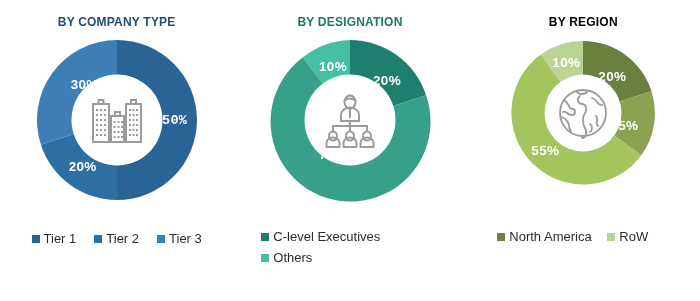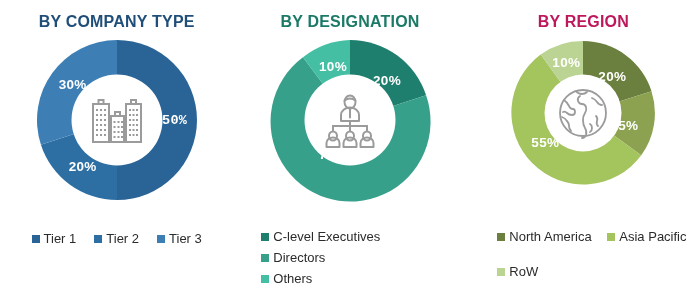--- a/index.html
+++ b/index.html
@@ -24,21 +24,21 @@
   .panel {
     width: 233.33px;
     height: 301px;
     position: relative;
     display: flex;
     flex-direction: column;
     align-items: center;
   }
   .panel-title {
     margin-top: 14px;
-    font-size: 16px;
+    font-size: 12px;
     font-weight: bold;
     letter-spacing: 0.2px;
     text-align: center;
     line-height: 16px;
     white-space: nowrap;
   }
   .donut-wrap {
     position: relative;
     margin-top: 8px;
   }
@@ -124,21 +124,21 @@
 
         <path d="M82,82 L82,2 A80,80 0 0,1 82,162 Z" fill="#2A6496"></path>
 
         <path d="M82,82 L82,162 A80,80 0 0,1 5.9,106.7 Z" fill="#2E6FA3"></path>
 
         <path d="M82,82 L5.9,106.7 A80,80 0 0,1 82,2 Z" fill="#3D7FB5"></path>
         <circle cx="82" cy="82" r="45.5" fill="#ffffff"></circle>
       </svg>
 
       <div class="pct-label" style="left:140px;top:82px;font-family:Liberation Mono, monospace;">50%</div>
-      <div class="pct-label" style="left:38px;top:46px;">30%</div>
+      <div class="pct-label" style="left:50px;top:46px;">30%</div>
       <div class="pct-label" style="left:48px;top:128px;">20%</div>
 
       <svg class="center-icon" width="60" height="56" viewBox="0 0 60 56">
         <g fill="none" stroke="#9b9b9b" stroke-width="2">
           <rect x="6" y="12" width="16" height="38"></rect>
           <rect x="11.5" y="8" width="5" height="4"></rect>
           <rect x="24" y="24" width="13" height="26"></rect>
           <rect x="28" y="20" width="5" height="4"></rect>
           <rect x="39" y="12" width="15" height="38"></rect>
           <rect x="44" y="8" width="5" height="4"></rect>
@@ -257,49 +257,45 @@
         </g>
       </svg>
     </div>
 
     <div class="legend lg-designation">
       <div class="legend-item">
         <span class="swatch" style="background:#1F7F6E;"></span>
         <span>C-level Executives</span>
       </div>
       <div class="legend-item">
-        <span class="swatch" style="background:#37A08B;"></span>
-        <span>Directors</span>
-      </div>
-      <div class="legend-item">
         <span class="swatch" style="background:#45BFA3;"></span>
         <span>Others</span>
       </div>
     </div>
   </div>
 
   <div class="panel">
-    <div class="panel-title" style="color:#be185d;">BY REGION</div>
+    <div class="panel-title" style="color:#000000;">BY REGION</div>
 
     <div class="donut-wrap" style="width:150px;height:150px;">
       <svg class="donut-svg" width="150" height="150" viewBox="0 0 150 150">
 
         <path d="M75,75 L75,3 A72,72 0 0,1 143.5,53.2 Z" fill="#6B7F3F"></path>
 
         <path d="M75,75 L143.5,53.2 A72,72 0 0,1 133.25,117.3 Z" fill="#8CA251"></path>
 
         <path d="M75,75 L133.25,117.3 A72,72 0 1,1 32.67,16.5 Z" fill="#A4C45E"></path>
 
         <path d="M75,75 L32.67,16.5 A72,72 0 0,1 75,3 Z" fill="#BCD493"></path>
         <circle cx="75" cy="75" r="38.5" fill="#ffffff"></circle>
       </svg>
 
       <div class="pct-label" style="left:104px;top:38px;">20%</div>
       <div class="pct-label" style="left:116px;top:87px;">15%</div>
-      <div class="pct-label" style="left:37px;top:104px;">55%</div>
+      <div class="pct-label" style="left:37px;top:112px;">55%</div>
       <div class="pct-label" style="left:58px;top:24px;">10%</div>
 
       <svg class="center-icon" width="54" height="54" viewBox="0 0 54 54">
         <g fill="none" stroke="#9b9b9b" stroke-width="1.8" stroke-linecap="round" stroke-linejoin="round">
           <circle cx="27" cy="27" r="23"></circle>
           <path d="M8,14 q3,2 5,6 q1,3 4,3 q2,0 2,3 q0,3 -3,3 q-3,0 -5,-2 q-2,-2 -4,-1"></path>
           <path d="M6,31 q3,1 5,4 q2,2 2,5 q0,3 2,5"></path>
           <path d="M20,5 q2,3 6,3 q3,0 5,-2"></path>
           <path d="M24,10 q-3,2 -2,5 q1,3 4,3 q3,0 4,3 q1,3 -1,6 q-2,3 -2,7 q0,5 2,8 q2,3 1,7 q-1,3 -4,3"></path>
           <path d="M36,12 q3,1 5,4 q2,3 5,3"></path>
@@ -308,23 +304,19 @@
         </g>
       </svg>
     </div>
 
     <div class="legend lg-region">
       <div class="legend-item">
         <span class="swatch" style="background:#6B7F3F;"></span>
         <span>North America</span>
       </div>
       <div class="legend-item">
-        <span class="swatch" style="background:#A4C45E;"></span>
-        <span>Asia Pacific</span>
-      </div>
-      <div class="legend-item">
         <span class="swatch" style="background:#BCD493;"></span>
         <span>RoW</span>
       </div>
     </div>
   </div>
 
 </div>
 
 </body></html>

